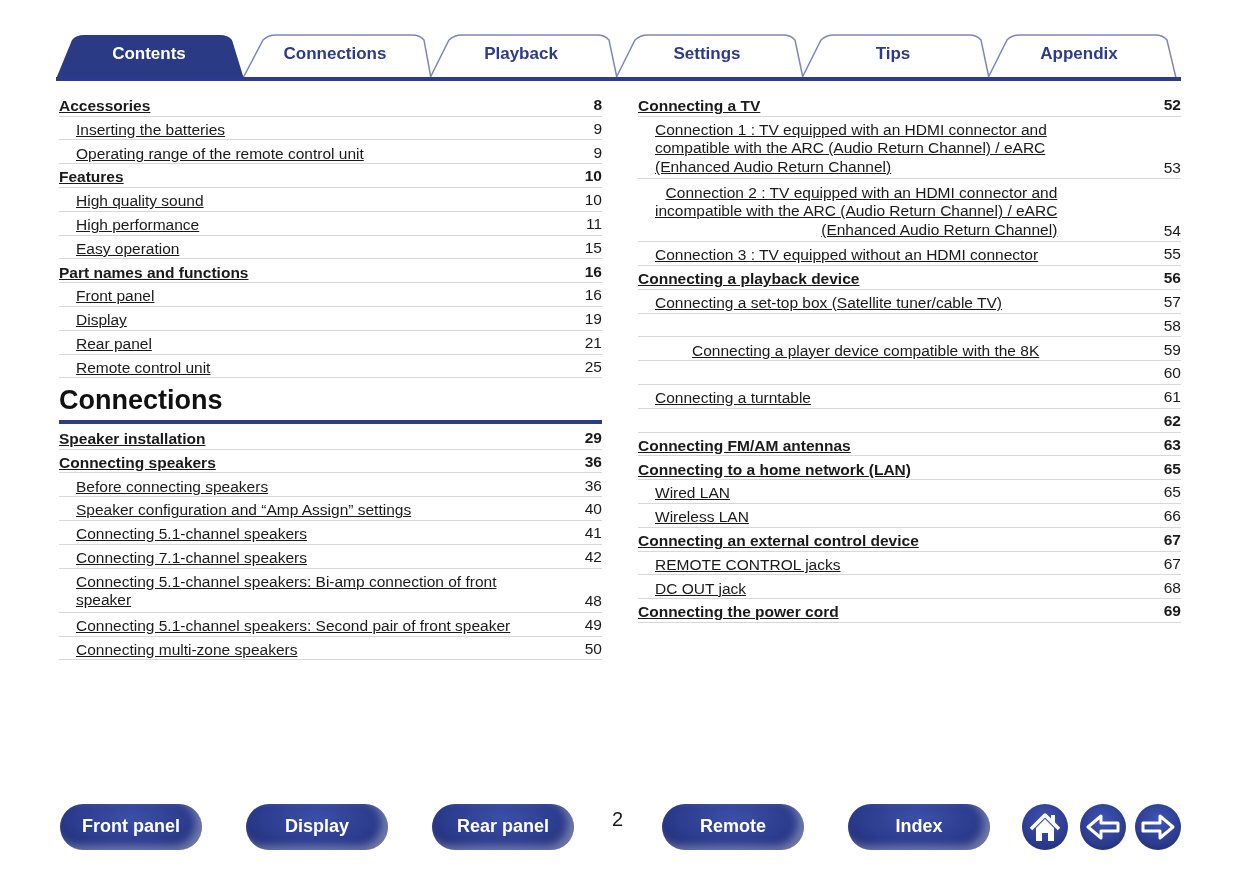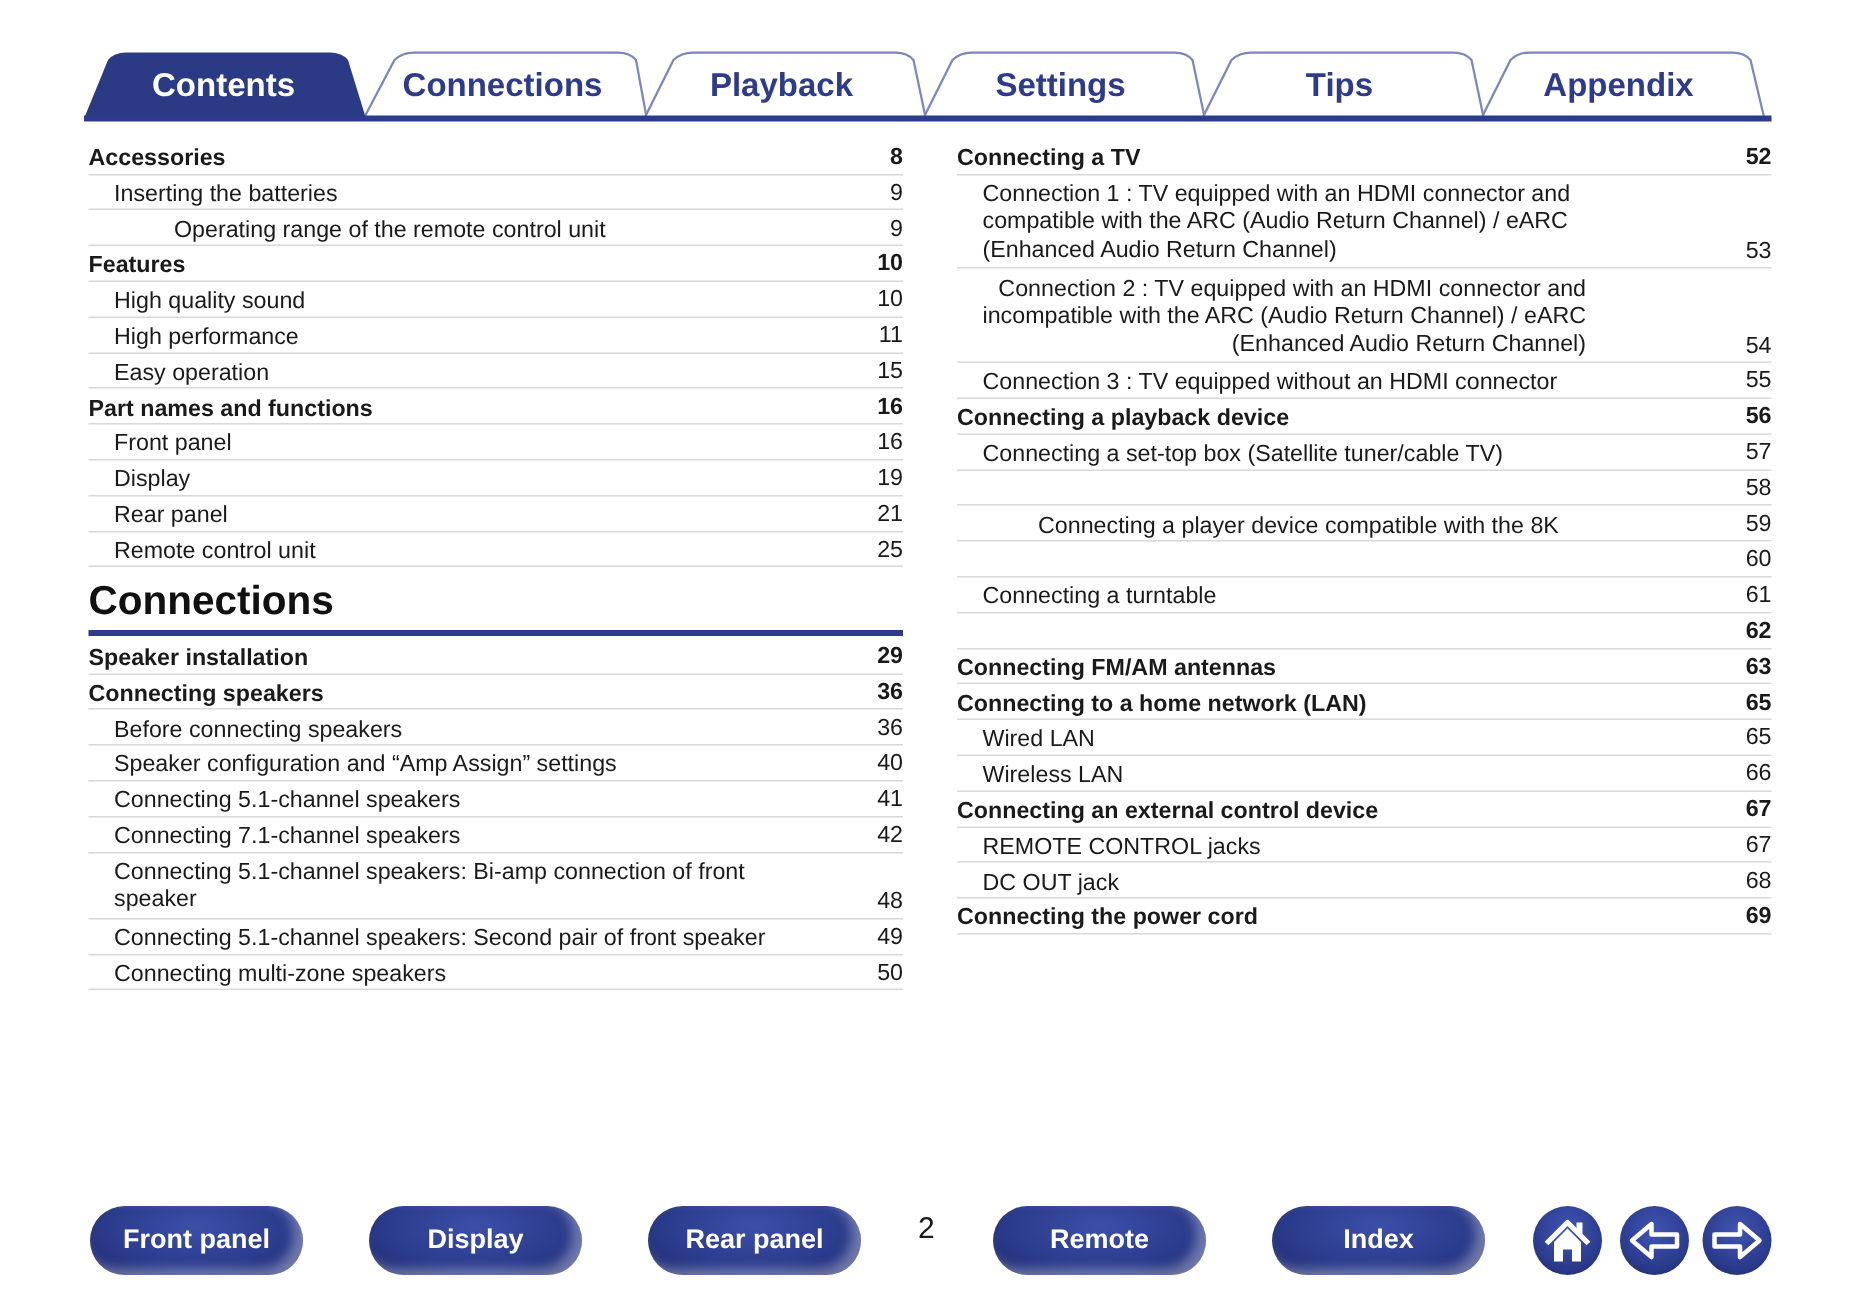--- a/index.html
+++ b/index.html
@@ -1,23 +1,23 @@
 <!DOCTYPE html>
 <html><head>
 <meta charset="utf-8">
 <style>
   html,body{margin:0;padding:0;background:#fff;}
   body{width:1240px;height:874px;position:relative;overflow:hidden;font-family:"Liberation Sans",sans-serif;color:#1a1a1a;}
   .tabs{position:absolute;left:0;top:0;width:1240px;height:82px;}
   .tabs svg{position:absolute;left:0;top:0;}
-  .tab-label{position:absolute;top:44px;width:140px;text-align:center;font-weight:bold;font-size:22px;color:#2e3a8c;cursor:pointer;}
+  .tab-label{position:absolute;top:44px;width:140px;text-align:center;font-weight:bold;font-size:17px;color:#2e3a8c;cursor:pointer;}
   .tab-label.active{color:#fff;}
   .col{position:absolute;top:0;}
   .row{position:absolute;left:0;border-bottom:1px solid #d8d8d8;font-size:15.5px;line-height:18.5px;}
-  .row .t{position:absolute;left:0;top:0;}
+  .row .t{position:absolute;left:0;top:0;text-decoration:underline;}
   .row .p{position:absolute;right:0;bottom:1px;}
   .row.l1{font-weight:bold;}
   .row.l2 .t{left:17px;}
   .section-title{position:absolute;font-weight:bold;font-size:27px;color:#111;}
   .section-rule{position:absolute;height:4px;background:#2e3a8c;}
   .btn{position:absolute;top:804px;width:142px;height:46px;border-radius:23px;
        background:radial-gradient(ellipse at 50% 30%,#3c4fa8 0%,#2b3b8c 60%,#1e2a6e 100%);
        box-shadow:inset -6px -4px 8px rgba(255,255,255,.35);
        color:#fff;font-weight:bold;font-size:18px;text-align:center;line-height:44px;cursor:pointer;}
   .pageno{position:absolute;left:612px;top:808px;font-size:20px;}
@@ -53,21 +53,21 @@
 <div class="col" id="left-col" style="left:59px;width:543px;">
     <div class="row l1" style="top: 97px; height: 18.5px; width: 100%;">
       <span class="t" style="white-space: pre;">Accessories</span>
       <span class="p">8</span>
     </div>
     <div class="row l2" style="top: 120.8px; height: 18.5px; width: 100%;">
       <span class="t" style="white-space: pre;">Inserting the batteries</span>
       <span class="p">9</span>
     </div>
     <div class="row l2" style="top: 144.6px; height: 18.5px; width: 100%;">
-      <span class="t" style="white-space: pre; margin-left: 40px;">Operating range of the remote control unit</span>
+      <span class="t" style="white-space: pre;">Operating range of the remote control unit</span>
       <span class="p">9</span>
     </div>
     <div class="row l1" style="top: 168.4px; height: 18.5px; width: 100%;">
       <span class="t" style="white-space: pre;">Features</span>
       <span class="p">10</span>
     </div>
     <div class="row l2" style="top: 192.2px; height: 18.5px; width: 100%;">
       <span class="t" style="white-space: pre;">High quality sound</span>
       <span class="p">10</span>
     </div>

